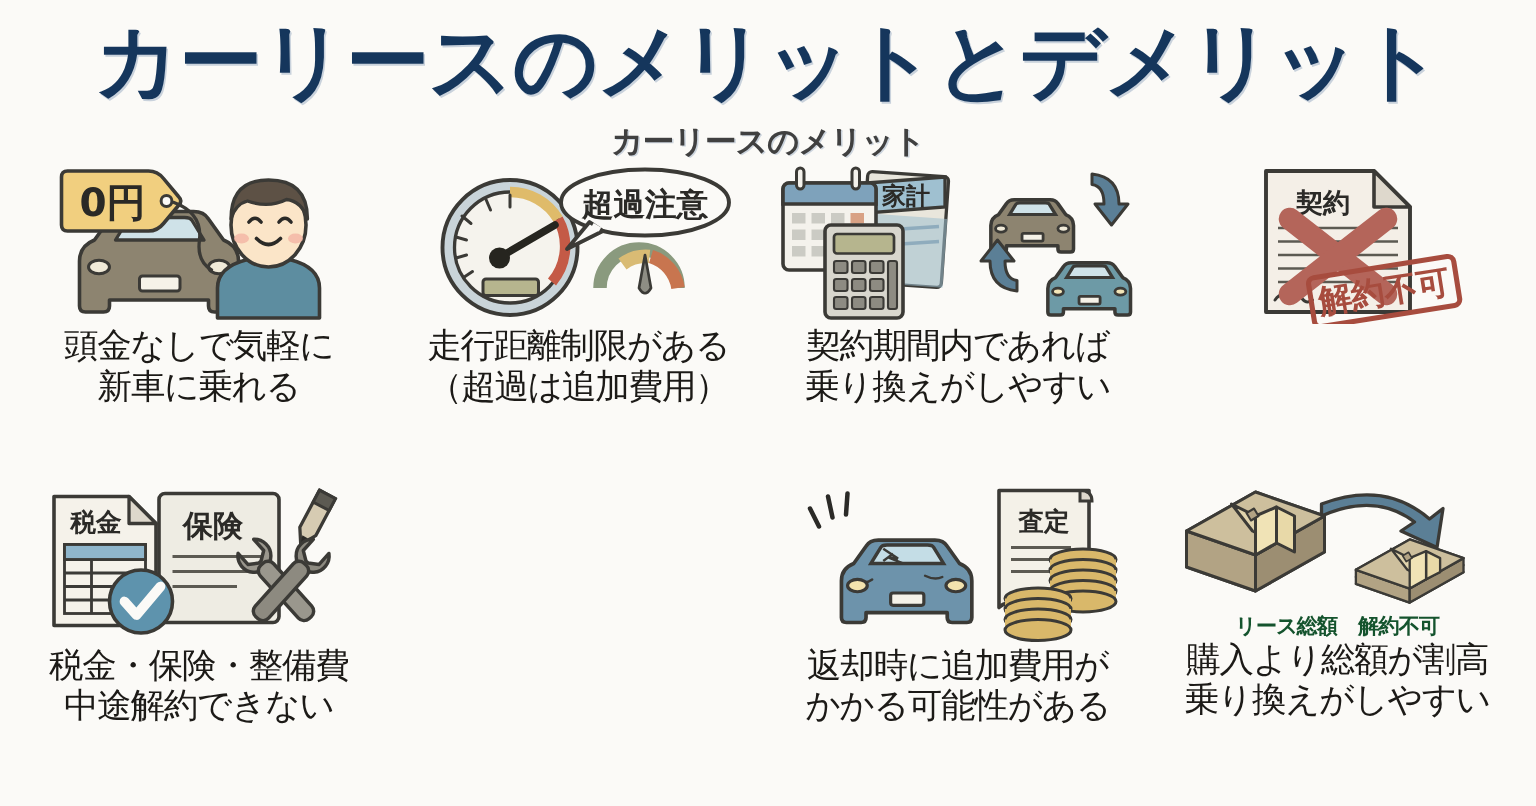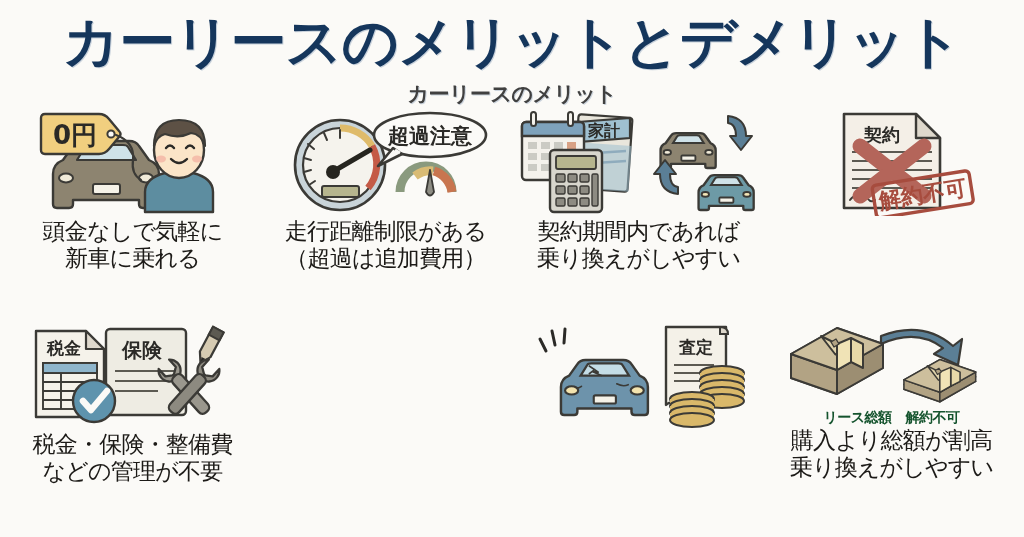--- a/index.html
+++ b/index.html
@@ -306,21 +306,21 @@
               <rect x="164" y="50" width="12" height="48" rx="5" fill="#9a978d"></rect>
             </g>
             <g transform="rotate(42 172 70)">
               <path d="M165 34 a11 11 0 1 0 14 0 l0 10 l-6 4 l-2 -0 l-6 -4 z" fill="#8d8a80"></path>
               <rect x="166" y="50" width="12" height="48" rx="5" fill="#8d8a80"></rect>
             </g>
           </g>
         </svg>
       </div>
       <div class="caption">税金・保険・整備費
-などの管理が不要</div>
+中途解約できない</div>
     </div>
 
     <div class="cell">
     </div>
 
     <div class="cell">
       <div class="art">
         <svg width="230" height="108" viewBox="0 0 230 108">
 
           <g stroke="#2b2a27" stroke-width="3" stroke-linecap="round">
@@ -366,20 +366,22 @@
             <ellipse cx="168" cy="78" rx="22" ry="7"></ellipse>
               <rect x="146" y="78" width="44" height="7" stroke="none"></rect>
             <ellipse cx="168" cy="85" rx="22" ry="7"></ellipse>
               <rect x="146" y="85" width="44" height="7" stroke="none"></rect>
             <ellipse cx="168" cy="92" rx="22" ry="7"></ellipse>
               <rect x="146" y="92" width="44" height="7" stroke="none"></rect>
             <ellipse cx="168" cy="99" rx="22" ry="7"></ellipse>
           </g>
         </svg>
       </div>
+      <div class="caption">返却時に追加費用が
+かかる可能性がある</div>
     </div>
 
     <div class="cell">
       <div class="art" style="height:90px;">
         <svg width="230" height="92" viewBox="0 0 230 92">
 
           <path d="M104 16 q42 -16 72 10 l9 -7 l-4 26 l-24 -11 l9 -6 q-26 -20 -62 -4 z" fill="#5b7f96" stroke="#3b3a36" stroke-width="2.2" stroke-linejoin="round"></path>
 
           <g stroke="#3b3a36" stroke-width="2" stroke-linejoin="round">
             <g fill="#c4b694">

